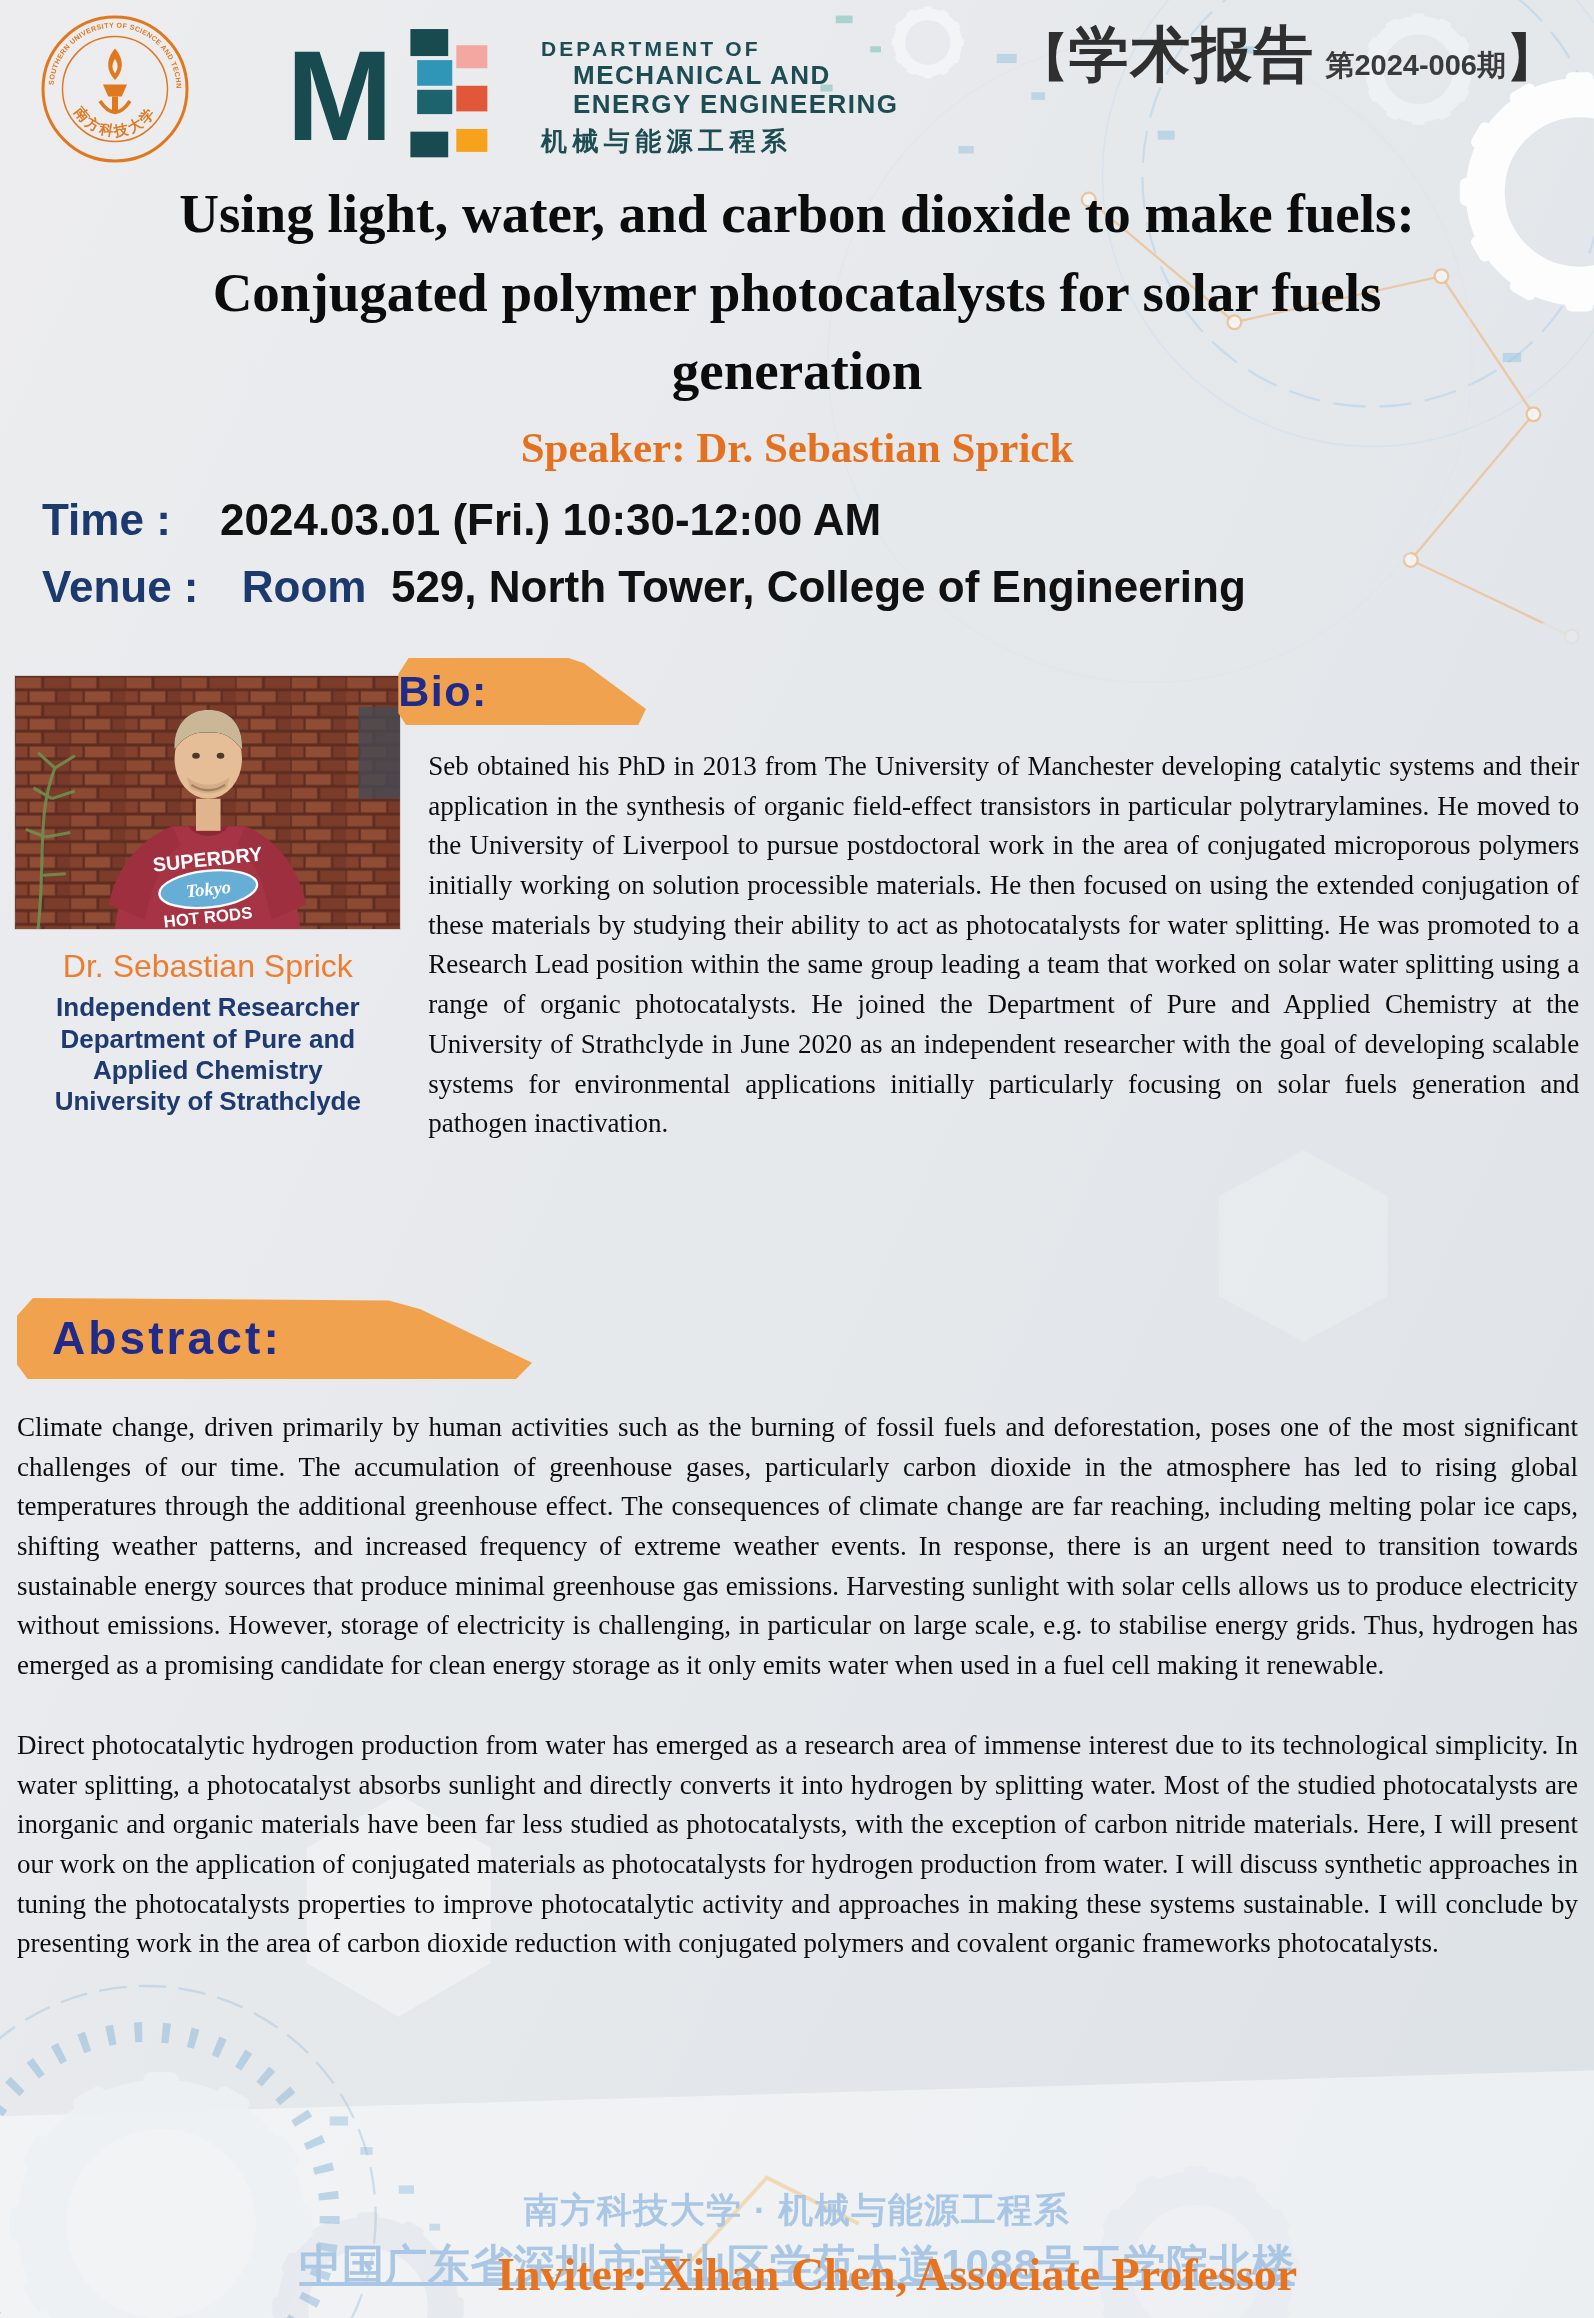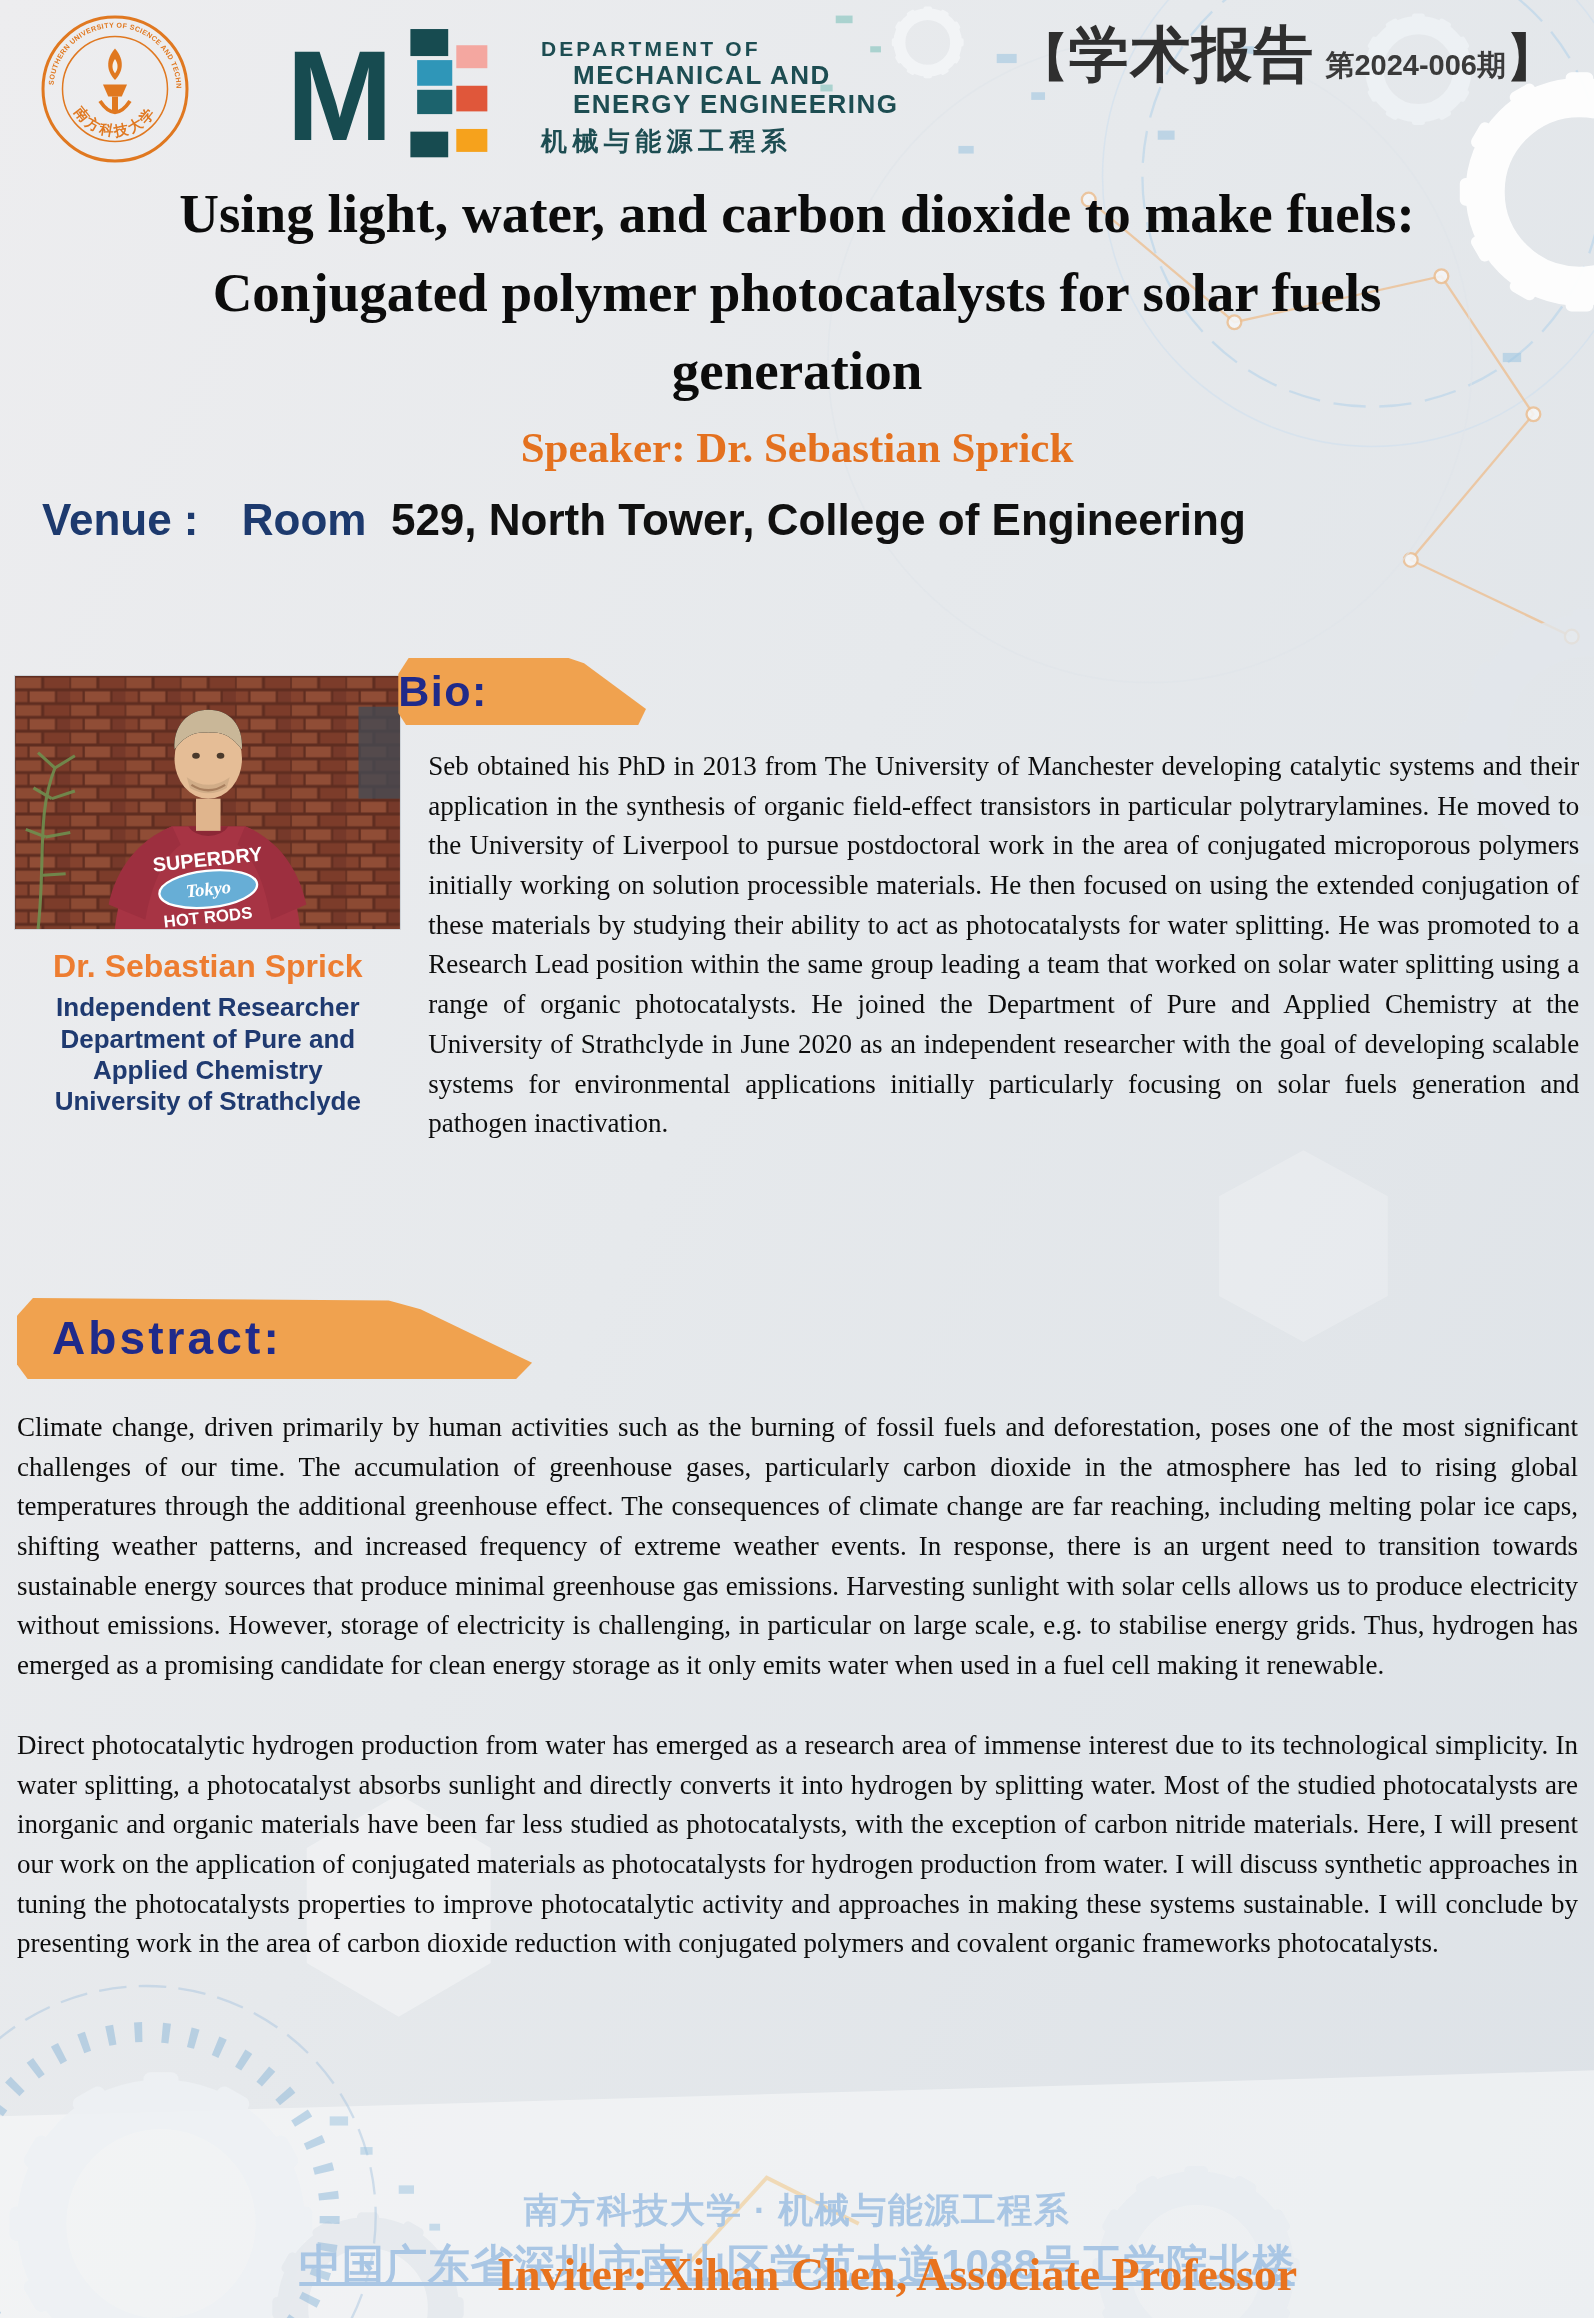--- a/index.html
+++ b/index.html
@@ -46,21 +46,21 @@
           font-size:43px;letter-spacing:1.5px;box-sizing:border-box;
           clip-path:polygon(0 24%,4% 0,66% 0,72% 8%,96% 76%,93% 100%,3% 100%,0 82%);}
   .abs-banner{position:absolute;left:17px;top:1298px;width:531px;height:81px;line-height:81px;
           padding-left:35px;font-size:46px;letter-spacing:3.1px;box-sizing:border-box;
           clip-path:polygon(0 22%,3% 0,70% 3%,76% 14%,97% 80%,94% 100%,2% 100%,0 82%);}
 
   
   .bio-section{position:absolute;left:15.3px;top:658px;width:1564px;}
   .profile{float:left;width:385px;min-height:477px;margin-right:28px;}
   .photo{display:block;margin-top:18.4px;outline:0.8px solid #cfd4d9;}
-  .profile-name{margin-top:18.4px;text-align:center;font-size:32px;font-weight:700;color:#ed7d31;}
+  .profile-name{margin-top:18.4px;text-align:center;font-size:32px;font-weight:400;color:#ed7d31;}
   .affil{margin-top:7.7px;text-align:center;font-size:26px;font-weight:700;
          color:#1f3a70;line-height:1.2;}
   .bio-text{margin:0;padding-top:89px;text-align:justify;
             font-family:"Liberation Serif",serif;font-size:27px;line-height:1.47;color:#0d0d0d;}
   .clearfix::after{content:"";display:block;clear:both;}
 
   
   .abs-text{position:absolute;left:17px;top:1408px;width:1561px;
             font-family:"Liberation Serif",serif;font-size:27px;line-height:1.47;
             color:#0d0d0d;text-align:justify;}
@@ -206,20 +206,24 @@
     </div>
 
     <div class="title">
       <div>Using light, water, and carbon dioxide to make fuels:</div>
       <div>Conjugated polymer photocatalysts for solar fuels</div>
       <div>generation</div>
     </div>
     <div class="speaker">Speaker: Dr. Sebastian Sprick</div>
 
     <div class="details">
+      <div class="detail-row">
+        <span class="lbl">Time :</span>
+        <span class="val">2024.03.01 (Fri.) 10:30-12:00 AM</span>
+      </div>
       <div class="detail-row">
         <span class="lbl">Venue :</span>
         <span class="val-room lbl">Room</span>
         <span class="val-after">529, North Tower, College of Engineering</span>
       </div>
     </div>
 
     <div class="bio-section clearfix">
       <div class="bio-banner banner">Bio:</div>
 

